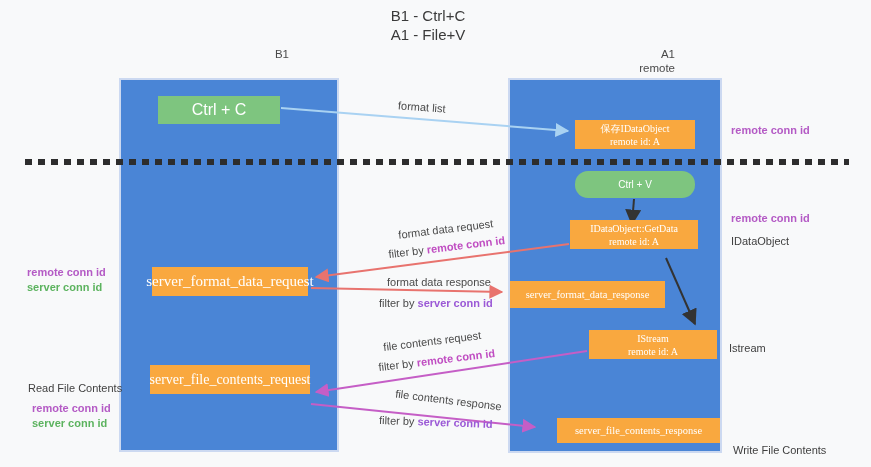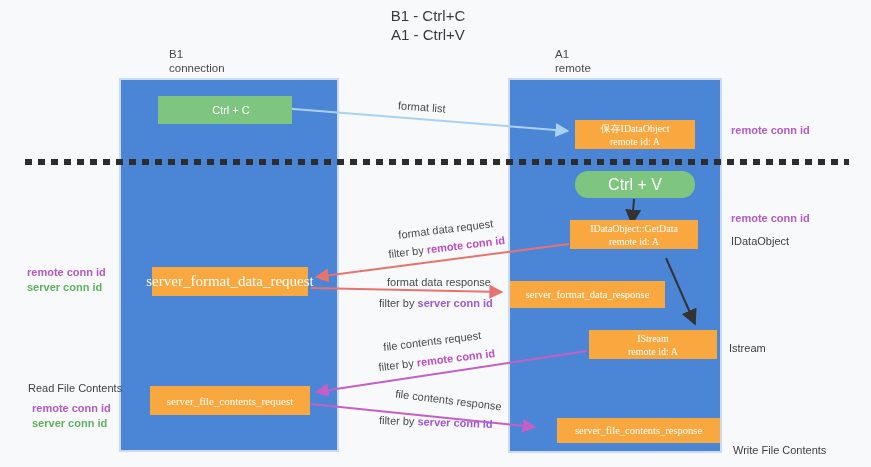--- a/index.html
+++ b/index.html
@@ -6,43 +6,43 @@
   .canvas{
     position:relative; width:871px; height:467px;
     background:#f8f9fa; overflow:hidden;
     font-family:"Liberation Sans","DejaVu Sans",sans-serif;
   }
   .abs{position:absolute;}
   
   .title{left:298px; top:6px; width:260px; text-align:center;
          font-size:15px; line-height:19px; color:#3a3a3a;}
   
-  .lanehdr{width:120px; text-align:left; font-size:11.5px; line-height:14px; color:#4a4a4a;}
+  .lanehdr{width:120px; text-align:right; font-size:11.5px; line-height:14px; color:#4a4a4a;}
   .hdr-left{left:169px; top:47px;}
   .hdr-right{left:555px; top:47px;}
   
   .lane{background:#4a85d6; border:2px solid #ccd9f1; box-sizing:border-box;}
   .lane-left{left:119px; top:78px; width:220px; height:374px;}
   .lane-right{left:508px; top:78px; width:214px; height:375px;}
   
   .dashline{left:25px; top:159px; width:824px; height:6px;
     background:repeating-linear-gradient(90deg,#2d2d2d 0 7px,transparent 7px 13px);}
   
   .node{position:absolute; display:flex; flex-direction:column; align-items:center;
         justify-content:center; color:#fff; text-align:center; white-space:nowrap;}
   .green{background:#7ec57f;}
   .orange{background:#f9a83f;font-family:Liberation Serif, serif;}
-  #ctrl-c{left:158px; top:96px; width:122px; height:28px; font-size:11px;padding-left:12px;}
+  #ctrl-c{left:158px; top:96px; width:122px; height:28px; font-size:16px;}
   #save-box{left:575px; top:120px; width:120px; height:29px; font-size:10px; line-height:13px;}
-  #ctrl-v{left:575px; top:171px; width:120px; height:27px; font-size:16px;border-radius:13px;}
+  #ctrl-v{left:575px; top:171px; width:120px; height:27px; font-size:10px;border-radius:13px;}
   #getdata{left:570px; top:220px; width:128px; height:29px; font-size:10px; line-height:13px;}
   #format-req{left:152px; top:267px; width:156px; height:29px; font-size:15px;}
   #format-resp{left:510px; top:281px; width:155px; height:27px; font-size:10.5px;}
   #istream-box{left:589px; top:330px; width:128px; height:29px; font-size:10px; line-height:13px;}
-  #file-req{left:150px; top:386px; width:160px; height:29px; font-size:11px;}
+  #file-req{left:150px; top:365px; width:160px; height:29px; font-size:14px;}
   #file-resp{left:543px; top:418px; width:163px; height:25px; font-size:10.5px;margin-left:14px;}
   
   .sidelbl{font-size:11px; line-height:15px; white-space:nowrap;}
   .purple{color:#b45ac5; font-weight:bold;}
   .greenlbl{color:#5cb35f; font-weight:bold;}
   .darklbl{color:#3f3f3f;}
   #lbl-remote-top{left:731px; top:123px;}
   #lbl-remote-mid{left:731px; top:211px;}
   #lbl-dataobject{left:731px; top:234px;}
   #lbl-istream{left:729px; top:341px;}
@@ -65,26 +65,25 @@
   #al-fcs-f{left:379px; top:416px; transform:rotate(2deg);}
   svg.arrows{position:absolute; left:0; top:0; pointer-events:none;}
 </style>
 </head>
 <body>
 
 <div class="canvas">
 
   <div class="abs title">
     <div>B1 - Ctrl+C</div>
-    <div>A1 - Ctrl+V</div>
+    <div>A1 - File+V</div>
   </div>
 
   <div class="abs lanehdr hdr-left">
     <div>B1</div>
-    <div>connection</div>
   </div>
   <div class="abs lanehdr hdr-right">
     <div>A1</div>
     <div>remote</div>
   </div>
 
   <div class="abs lane lane-left"></div>
   <div class="abs lane lane-right"></div>
 
   <div class="abs dashline"></div>

